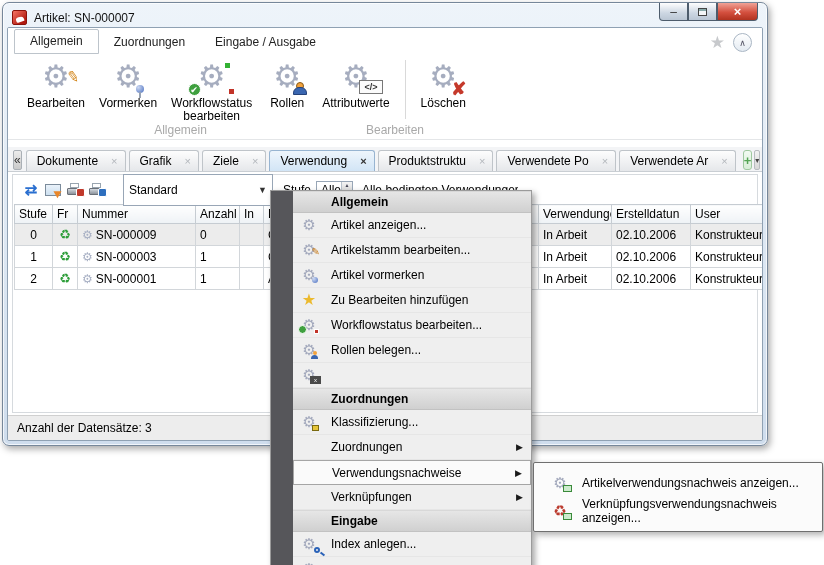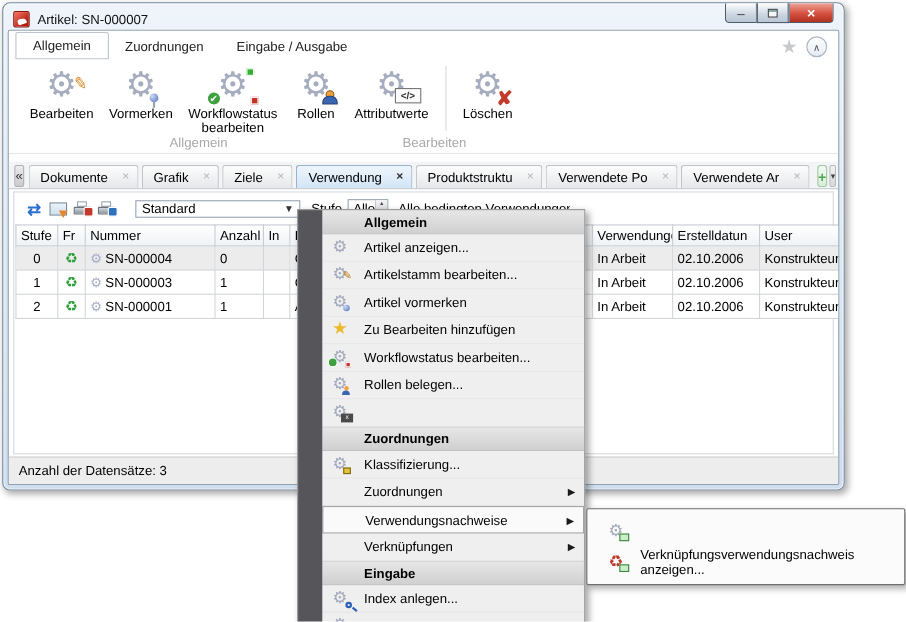--- a/index.html
+++ b/index.html
@@ -90,21 +90,21 @@
   .ic-refresh { color:#2a6fd0; font-size:15px; font-weight:bold; }
   .exp { width:16px; height:12px; border:1px solid #7b8b9b; background:linear-gradient(#eaf2fa,#cde0f0); position:relative; }
   .exp::after { content:""; position:absolute; right:-2px; bottom:-2px; width:0; height:0;
     border-left:7px solid #e8862a; border-top:4px solid transparent; border-bottom:4px solid transparent; transform:rotate(-30deg); }
   .pr { position:relative; width:16px; height:13px; }
   .pr .pbody { position:absolute; left:0; right:0; bottom:1px; height:7px; border:1px solid #6a7078; border-radius:1px;
     background:linear-gradient(#d4d9df,#8d949c); }
   .pr .ppaper { position:absolute; left:3px; top:0; width:9px; height:5px; background:#fff; border:1px solid #99a5b0; }
   .pr.red::after { content:""; position:absolute; right:-2px; bottom:-1px; width:7px; height:7px; background:#c0392b; border-radius:2px; border:1px solid #fff; }
   .pr.blue::after { content:""; position:absolute; right:-2px; bottom:-1px; width:7px; height:7px; background:#2e6fbe; border-radius:2px; border:1px solid #fff; }
-  .view-select { width:150px; height:16px; margin-left:14px; border:1px solid #98a6b6; background:#fff;
+  .view-select { width:150px; height:32px; margin-left:14px; border:1px solid #98a6b6; background:#fff;
     display:flex; align-items:center; justify-content:space-between; padding:0 5px; }
   .caret { font-size:9px; color:#333; }
   .stufe-label { margin-left:10px; }
   .spinbox { width:37px; height:18px; margin-left:5px; border:1px solid #98a6b6; background:#fff;
     display:flex; align-items:center; position:relative; padding-left:4px; }
   .spin-btns { position:absolute; right:0; top:0; bottom:0; width:11px; border-left:1px solid #b8c2cc;
     display:flex; flex-direction:column; }
   .spin-btns span { flex:1; font-size:5px; line-height:7px; text-align:center; color:#445; background:linear-gradient(#f4f4f4,#dcdcdc); }
   .option-label { margin-left:9px; width:156px; overflow:hidden; white-space:nowrap; }
 
@@ -305,21 +305,21 @@
             <th>Ben</th>
             <th>Verwendungen</th>
             <th>Erstelldatun</th>
             <th>User</th>
           </tr>
         </thead>
         <tbody>
           <tr class="sel">
             <td class="c">0</td>
             <td class="c"><span class="fr-ic">♻</span></td>
-            <td><span class="cell-gear">⚙</span><span>SN-000004</span></td>
+            <td><span class="cell-gear">⚙</span><span>SN-000009</span></td>
             <td>0</td>
             <td></td>
             <td>Getri</td>
             <td>In Arbeit</td>
             <td>02.10.2006</td>
             <td>Konstrukteur1</td>
           </tr>
           <tr>
             <td class="c">1</td>
             <td class="c"><span class="fr-ic">♻</span></td>
@@ -417,18 +417,19 @@
     <div class="mi">
       <span class="mic">⚙</span>
       <span></span>
     </div>
   </div>
 </div>
 
 <div class="sub">
   <div class="mi">
     <span class="mic">⚙<span class="sov sov-screen"></span></span>
+    <span>Artikelverwendungsnachweis anzeigen...</span>
   </div>
   <div class="mi">
     <span class="mic link">♻<span class="sov sov-screen"></span></span>
     <span>Verknüpfungsverwendungsnachweis anzeigen...</span>
   </div>
 </div>
 
 </body></html>

